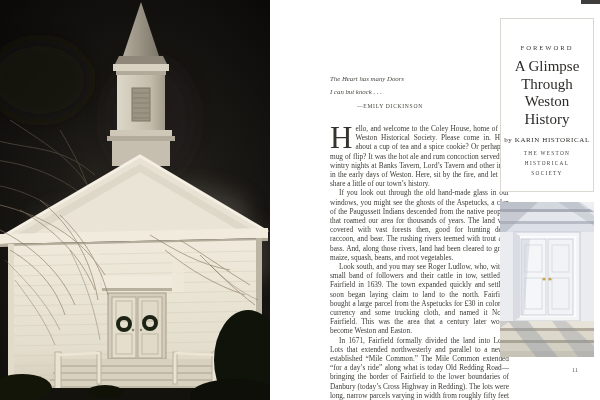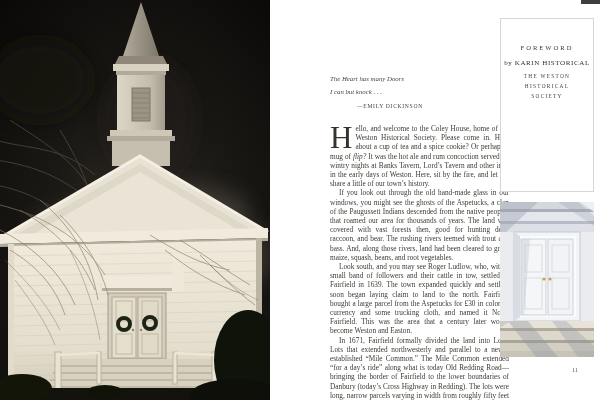--- a/index.html
+++ b/index.html
@@ -14,21 +14,21 @@
   
   #epigraph{position:absolute;left:330px;top:72px;width:165px;}
   .epi-line{font-style:italic;font-size:6.8px;line-height:13px;color:#4a463f;}
   .epi-attr{font-size:5.6px;letter-spacing:.7px;margin-top:5px;margin-left:27px;color:#4a463f;}
   
   #body-text{position:absolute;left:330px;top:124px;width:179px;
     font-size:7.3px;line-height:9.2px;text-align:justify;color:#3c3a34;}
   #body-text p{margin:0;}
   #body-text p.indent{text-indent:9px;}
   .dropcap{float:left;font-size:31px;line-height:25px;padding:1px 3px 0 0;color:#35332d;}
-  .ital{font-style:italic;}
+  .ital{}
   
   #title-panel{position:absolute;left:500px;top:18px;width:94px;height:174px;
     background:#ffffff;border:1px solid #dad7d1;box-sizing:border-box;text-align:center;}
   .kicker{margin-top:25px;font-size:6.6px;letter-spacing:2px;color:#3b3936;}
   .fw-title{margin-top:7px;font-size:15px;line-height:17.5px;color:#2e2c29;}
   .byline{margin-top:8px;font-size:7px;letter-spacing:.6px;color:#33312e;}
   .org{margin-top:4px;font-size:5.3px;letter-spacing:1.3px;line-height:10px;color:#45433f;}
   
   #door-photo{position:absolute;left:500px;top:202px;width:94px;height:155px;}
   
@@ -208,20 +208,26 @@
 
   <div id="body-text">
     <p><span class="dropcap">H</span><span>ello, and welcome to the Coley House, home of the Weston Historical Society. Please come in. How about a cup of tea and a spice cookie? Or perhaps a mug of </span><span class="ital">flip?</span><span> It was the hot ale and rum concoction served on wintry nights at Banks Tavern, Lord’s Tavern and other inns in the early days of Weston. Here, sit by the fire, and let me share a little of our town’s history.</span></p>
     <p class="indent">If you look out through the old hand-made glass in our windows, you might see the ghosts of the Aspetucks, a clan of the Paugussett Indians descended from the native peoples that roamed our area for thousands of years. The land was covered with vast forests then, good for hunting deer, raccoon, and bear. The rushing rivers teemed with trout and bass. And, along those rivers, land had been cleared to grow maize, squash, beans, and root vegetables.</p>
     <p class="indent">Look south, and you may see Roger Ludlow, who, with a small band of followers and their cattle in tow, settled in Fairfield in 1639. The town expanded quickly and settlers soon began laying claim to land to the north. Fairfield bought a large parcel from the Aspetucks for £30 in colonial currency and some trucking cloth, and named it North Fairfield. This was the area that a century later would become Weston and Easton.</p>
     <p class="indent">In 1671, Fairfield formally divided the land into Long Lots that extended northwesterly and parallel to a newly established “Mile Common.” The Mile Common extended “for a day’s ride” along what is today Old Redding Road—bringing the border of Fairfield to the lower boundaries of Danbury (today’s Cross Highway in Redding). The lots were long, narrow parcels varying in width from roughly fifty feet to 1,200 feet, their size adjusted to the status of the owner. The names of</p>
   </div>
 
   <div id="title-panel">
     <div class="kicker">FOREWORD</div>
+    <div class="fw-title">
+      <div>A Glimpse</div>
+      <div>Through</div>
+      <div>Weston</div>
+      <div>History</div>
+    </div>
     <div class="byline">by KARIN HISTORICAL</div>
     <div class="org">
       <div>THE WESTON</div>
       <div>HISTORICAL</div>
       <div>SOCIETY</div>
     </div>
   </div>
 
   <div id="door-photo">
     <svg width="94" height="155" viewBox="0 0 94 155" xmlns="http://www.w3.org/2000/svg">

